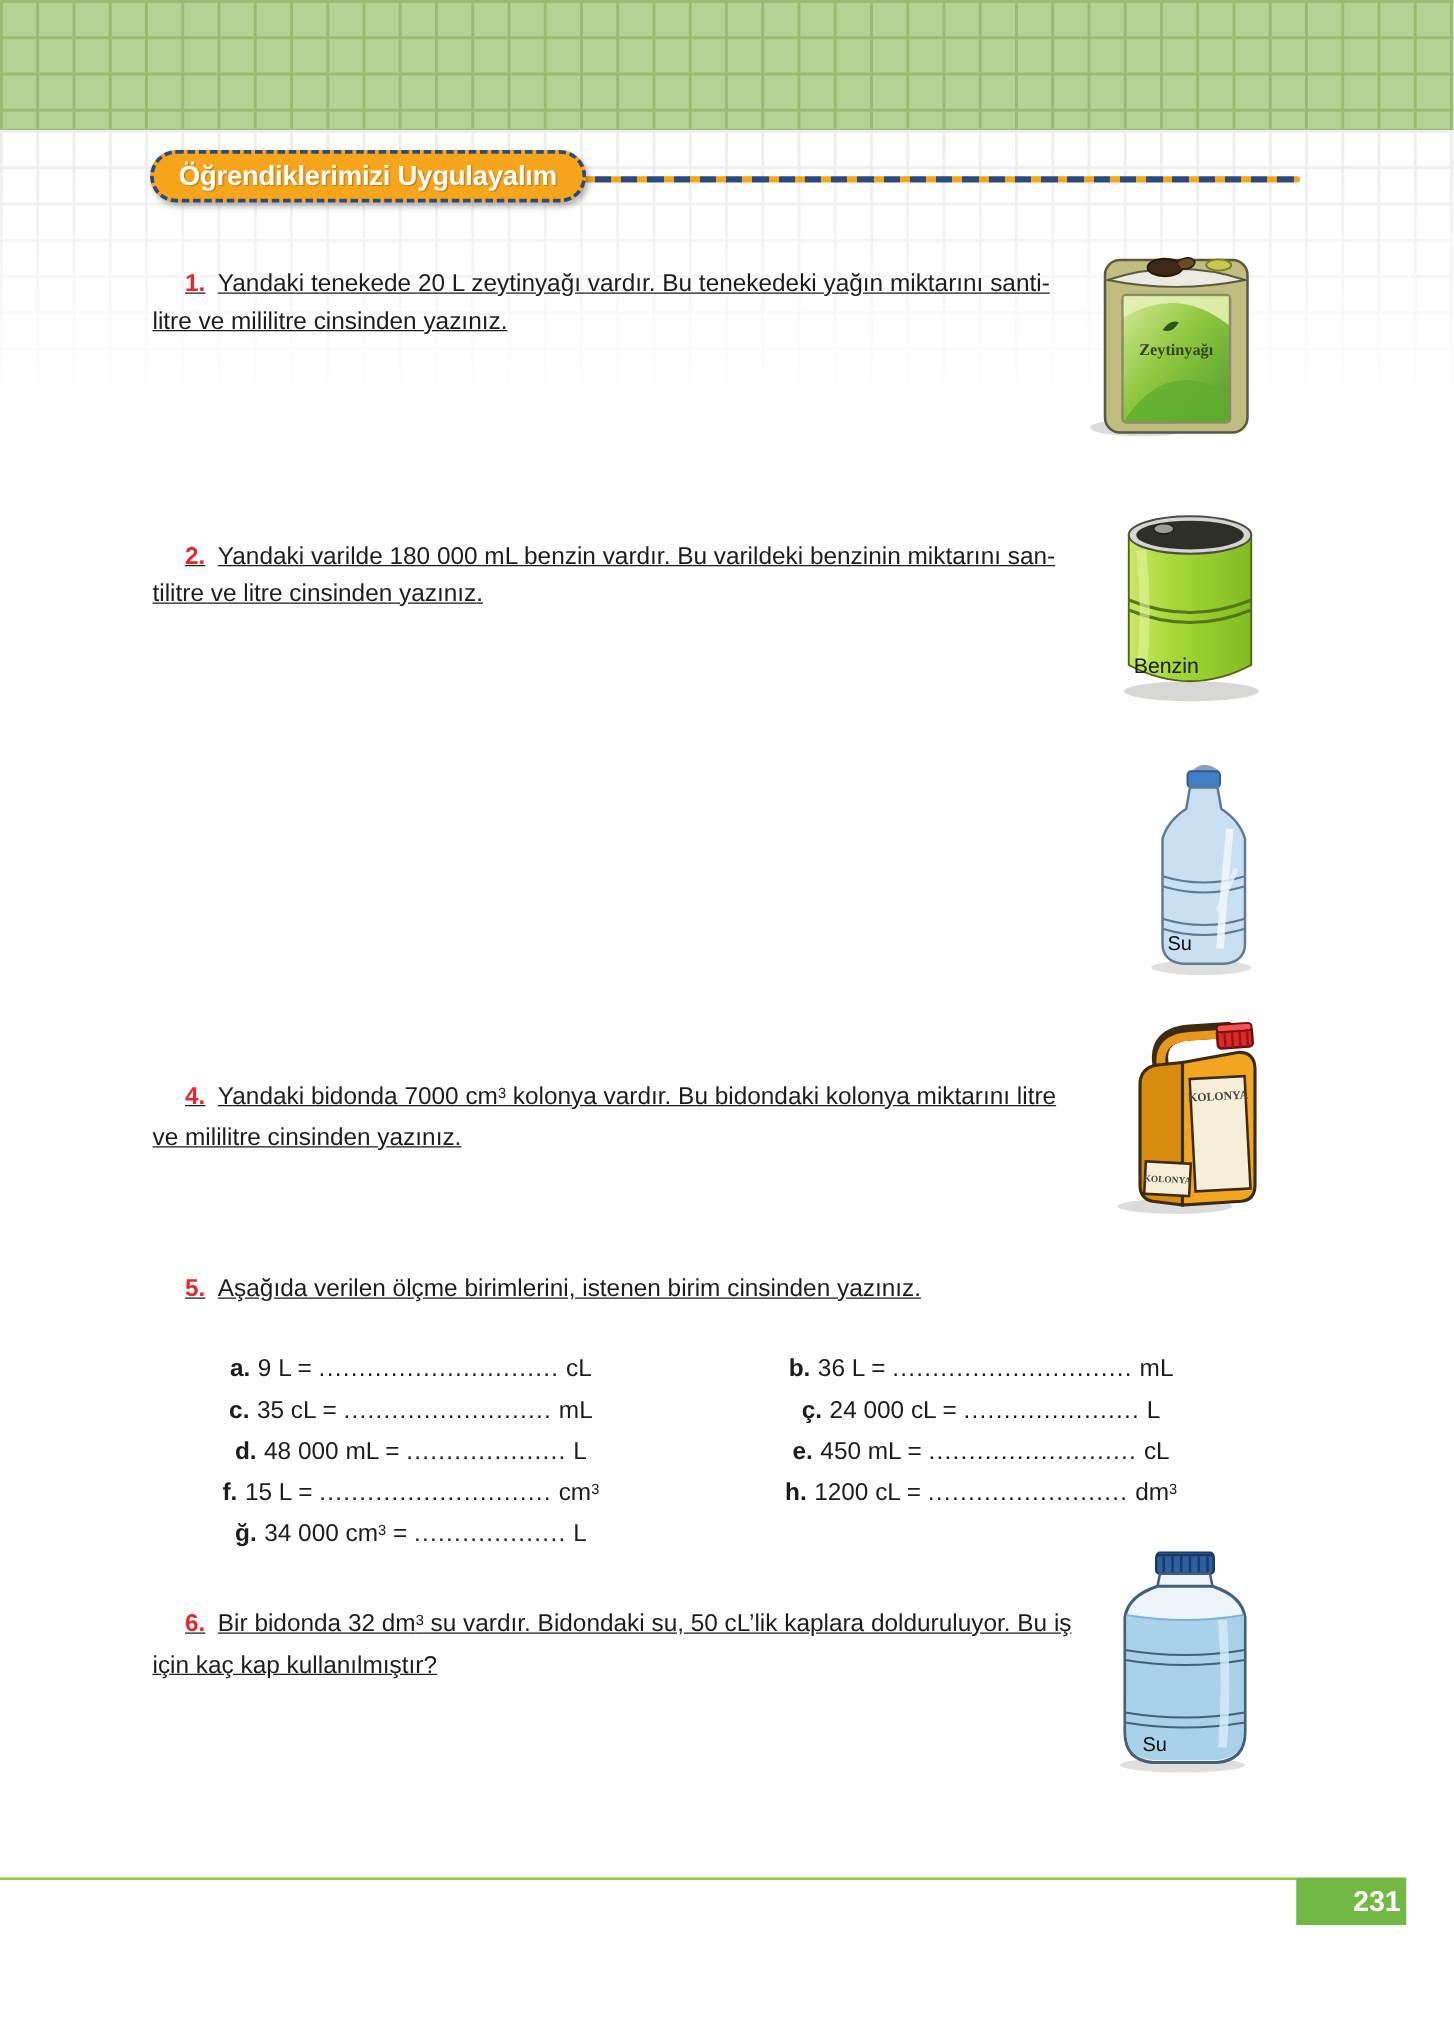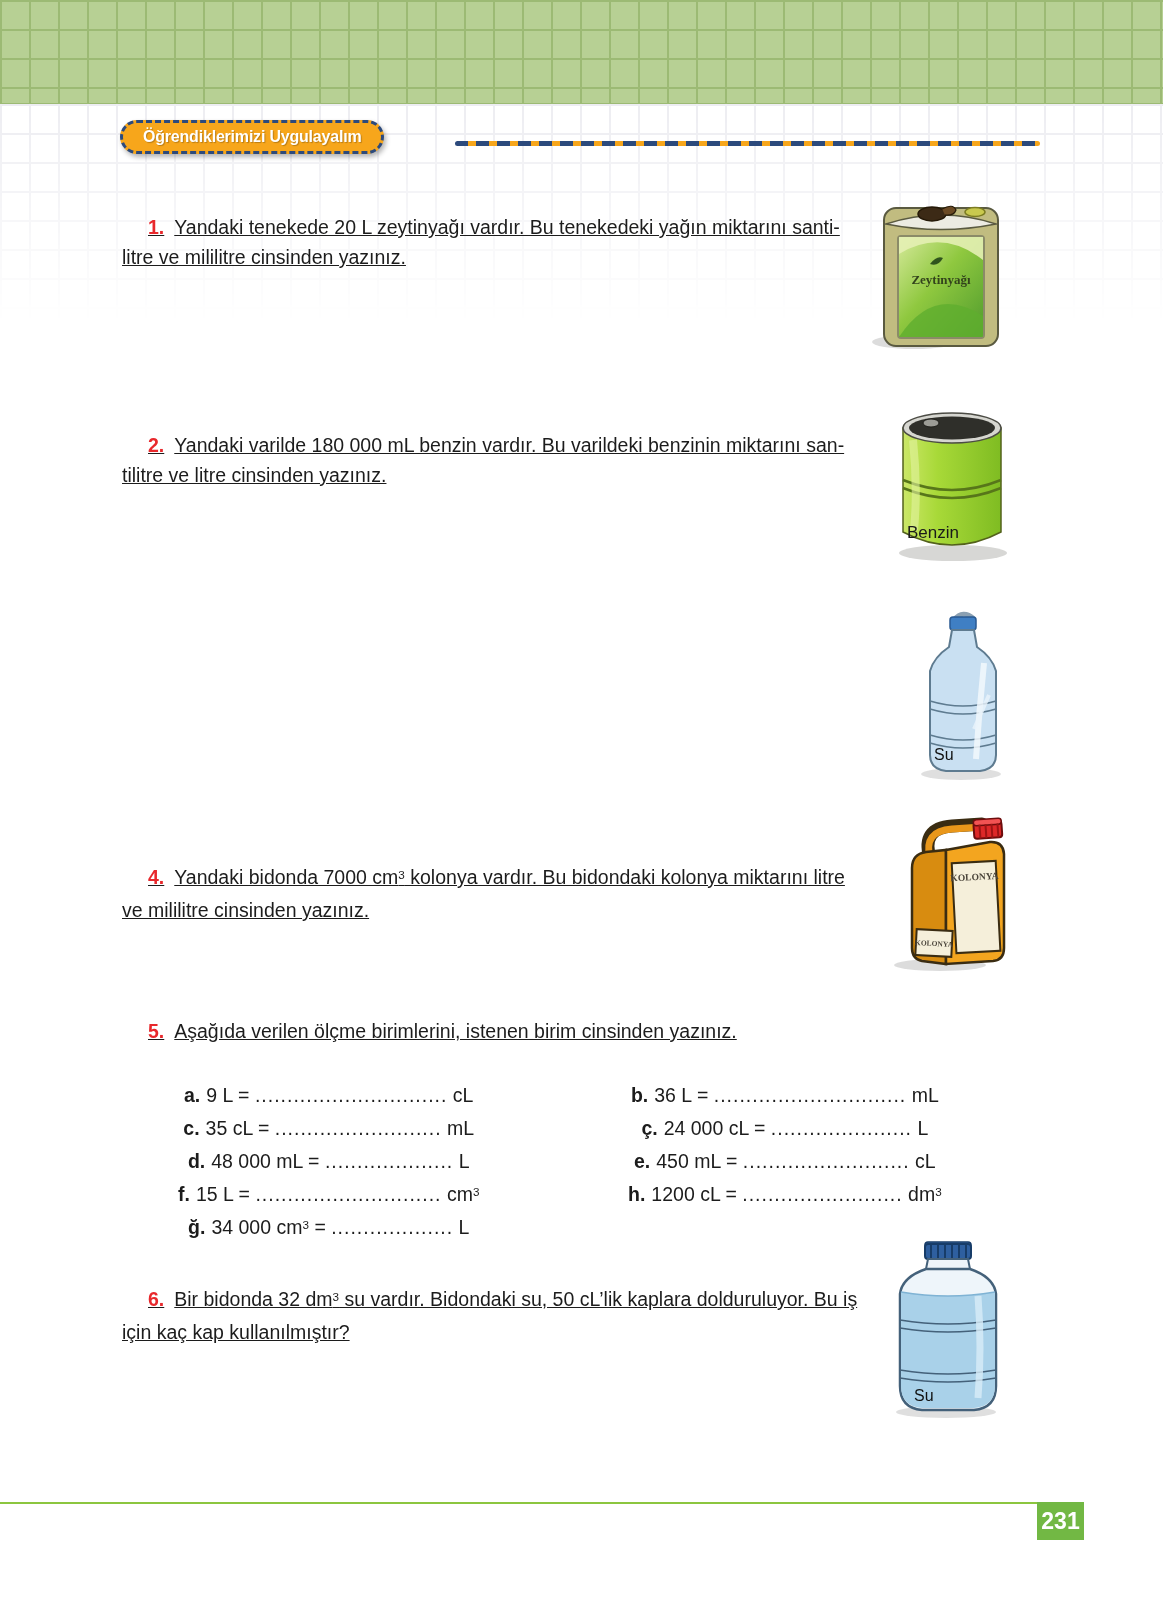--- a/index.html
+++ b/index.html
@@ -16,21 +16,21 @@
   .grid-fade{position:absolute;left:0;top:104px;width:1163px;height:220px;
     background-image:linear-gradient(#ebebf0 2px,transparent 2px),
                      linear-gradient(90deg,#ebebf0 2px,transparent 2px);
     background-size:29px 29px;
     -webkit-mask-image:linear-gradient(to bottom,rgba(0,0,0,.9),rgba(0,0,0,0));
     mask-image:linear-gradient(to bottom,rgba(0,0,0,.9),rgba(0,0,0,0));}
 
   
   .title-wrap{position:absolute;left:120px;top:120px;z-index:2;}
   .title-pill{display:inline-block;background:#f7a61b;border:3px dashed #2c4a7c;
-    border-radius:26px;padding:5px 20px;color:#ffffff;font-weight:bold;font-size:16px;
+    border-radius:26px;padding:5px 20px;color:#ffffff;font-weight:bold;font-size:22px;
     letter-spacing:-0.2px;box-shadow:2px 3px 5px rgba(0,0,0,.3);
     text-shadow:1px 1px 1px rgba(0,0,0,.25);white-space:nowrap;}
   .title-dash{position:absolute;left:455px;top:141px;width:585px;height:5px;z-index:1;
     background:repeating-linear-gradient(90deg,#2c4a7c 0 13px,#f7a61b 13px 21px);
     border-radius:3px;}
 
   
   .q{position:absolute;left:122px;width:772px;margin:0;font-size:19.5px;line-height:30px;
      white-space:pre-wrap;text-indent:26px;text-decoration:underline;}
   .qnum{color:#e8282c;font-weight:bold;margin-right:10px;}
@@ -43,21 +43,21 @@
   .col2{left:628px;}
   .cl{font-weight:bold;margin-right:6px;}
   .dots{letter-spacing:1px;}
 
   
   .img{position:absolute;}
 
   
   .footer-rule{position:absolute;left:0;top:1502px;width:1037px;height:2px;background:#8cc63f;}
   .page-badge{position:absolute;left:1037px;top:1502px;width:47px;height:38px;background:#72b844;
-    color:#ffffff;font-weight:bold;font-size:23px;display:flex;align-items:center;justify-content:center;}
+    color:#ffffff;font-weight:bold;font-size:23px;display:flex;align-items:center;justify-content:center;padding-left:41px;}
 </style>
 </head>
 <body>
 
 <div class="page">
 
   <div class="grid-band"></div>
   <div class="grid-fade"></div>
 
   <div class="title-dash"></div>

